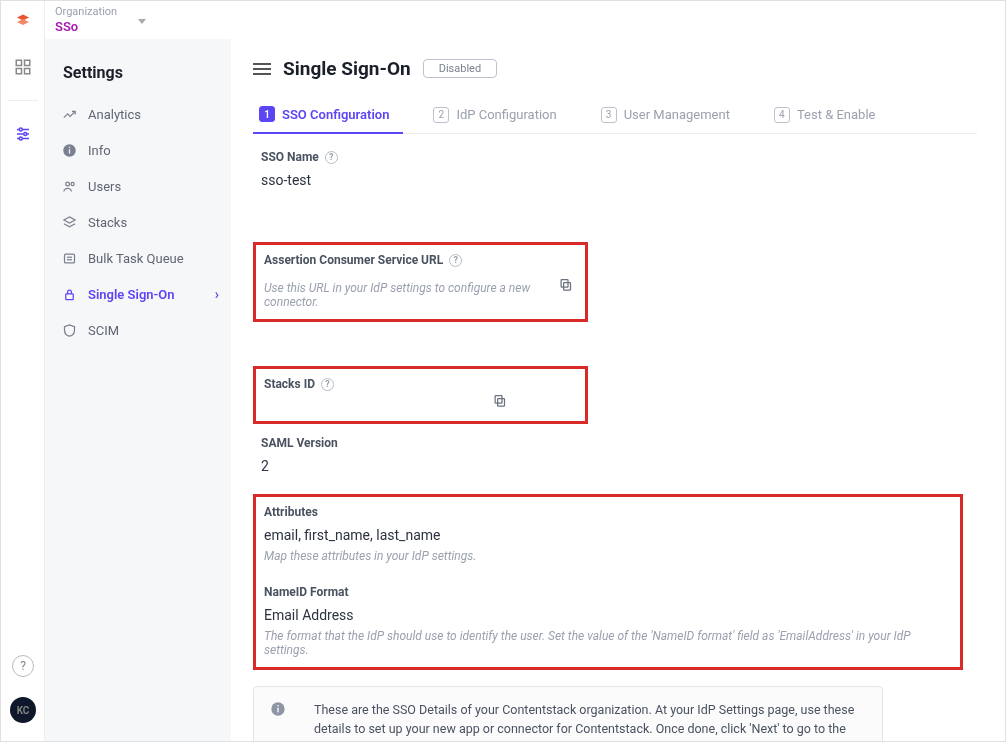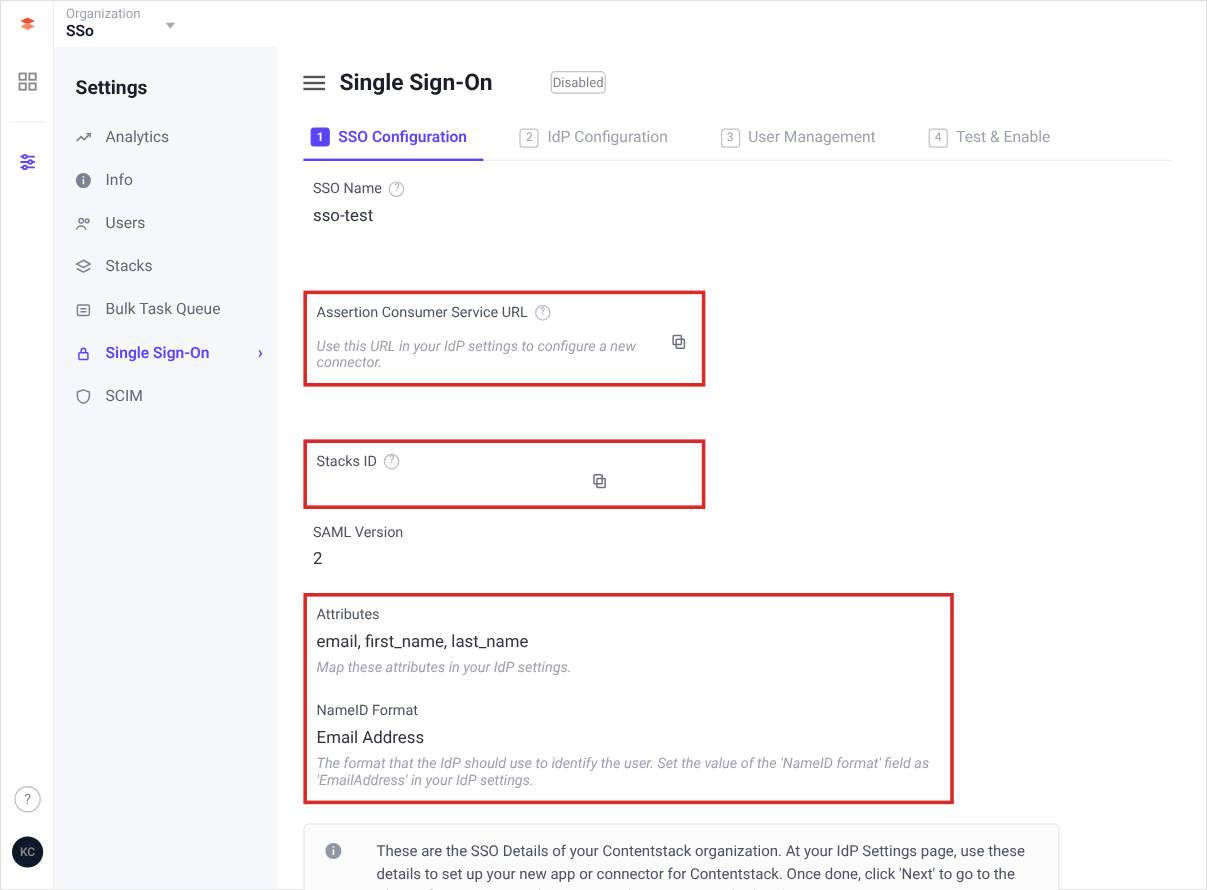--- a/index.html
+++ b/index.html
@@ -7,50 +7,50 @@
 .app { display: flex; height: 742px; border: 1px solid #e0e0e0; }
 .rail { width: 44px; border-right: 1px solid #eee; display: flex; flex-direction: column; align-items: center; padding-top: 12px; gap: 22px; position: relative; }
 .rail .logo-icon svg { width: 18px; height: 18px; }
 .rail .rail-item { width: 22px; height: 22px; display:flex; align-items:center; justify-content:center; color:#888; cursor:pointer; }
 .rail .rail-item.active { color:#5b46f6; }
 .rail .rail-sep { width: 30px; height:1px; background:#eee; }
 .rail .help-icon { position:absolute; bottom:64px; left:11px; width:22px; height:22px; border:1px solid #bbb; border-radius:50%; color:#888; display:flex; align-items:center; justify-content:center; cursor:pointer; font-size:12px;}
 .rail .avatar { position:absolute; bottom:18px; left:9px; width:26px; height:26px; border-radius:50%; background:#0f172a; color:#888; display:flex; align-items:center; justify-content:center; font-size:10px; font-weight:600; cursor:pointer;}
 .topbar { height: 38px; padding: 4px 10px 0 10px; }
 .topbar .org-label { color:#9aa0ae; font-size:11px; }
-.topbar .org-select { display:inline-flex; align-items:flex-start; gap:60px; color:#0f172a; font-weight:600; font-size:13px; cursor:pointer; margin-top:1px;}
+.topbar .org-select { display:inline-flex; align-items:flex-start; gap:60px; color:#a21caf; font-weight:600; font-size:13px; cursor:pointer; margin-top:1px;}
 .chev { width:0; height:0; border-left:4px solid transparent; border-right:4px solid transparent; border-top:5px solid #aaa; }
 .main-col { flex:1; display:flex; flex-direction:column; }
 .split { flex:1; display:flex; min-height:0; }
 .sidebar { width: 186px; background:#f6f7f8; padding: 18px 0 18px 0; }
 .sidebar h2 { font-size:16px; font-weight:700; color:#1a1f29; padding: 6px 18px 14px 18px; }
 .sidebar .nav-item { display:flex; align-items:center; gap:11px; height:36px; padding:0 16px; color:#5f6673; font-size:13px; cursor:pointer; position:relative; }
 .sidebar .nav-item .ico { width:16px; height:16px; display:flex; align-items:center; justify-content:center; color:#7b8190;}
 .sidebar .nav-item.active { color:#5b46f6; font-weight:600; }
 .sidebar .nav-item.active .ico { color:#5b46f6; }
 .sidebar .nav-item .chev-r { position:absolute; right:12px; color:#5b46f6; font-size:14px;}
 .content { flex:1; padding: 18px 28px 18px 22px; overflow:auto; }
 .page-head { display:flex; align-items:center; gap:12px; margin-bottom:18px; }
 .hamb { width:18px; display:flex; flex-direction:column; gap:3px; cursor:pointer;}
 .hamb span { height:2px; background:#555; }
 .page-title { font-size:19px; font-weight:700; color:#1a1f29; }
-.badge { border:1px solid #bcc1cd; color:#7b8190; border-radius:4px; padding:2px 1px; font-size:11px;margin-left:36px; }
+.badge { border:1px solid #bcc1cd; color:#7b8190; border-radius:4px; padding:2px 15px; font-size:11px; }
 .tabs { display:flex; border-bottom:1px solid #ececec; margin-bottom:14px; }
 .tab { display:flex; align-items:center; gap:7px; padding:8px 14px 10px 6px; margin-right:24px; color:#9aa0ae; font-size:13px; cursor:pointer; }
 .tab .num { width:16px; height:16px; border:1px solid #bcc1cd; border-radius:3px; display:flex; align-items:center; justify-content:center; font-size:10px; color:#9aa0ae;}
 .tab.active { color:#5b46f6; font-weight:600; border-bottom:2px solid #5b46f6; margin-bottom:-1px; }
 .tab.active .num { background:#5b46f6; border-color:#5b46f6; color:#fff; }
 .field { padding: 2px 0 10px 8px; }
-.field-label { font-size:12px; font-weight:400; color:#4a5260; display:flex; align-items:center; gap:6px; }
+.field-label { font-size:12px; font-weight:700; color:#4a5260; display:flex; align-items:center; gap:6px; }
 .qmark { width:13px; height:13px; border:1px solid #b5bbc7; border-radius:50%; font-size:9px; color:#9aa0ae; display:flex; align-items:center; justify-content:center; cursor:pointer;}
 .field-value { font-size:14px; color:#2c3240; padding-top:8px; }
 .helper { font-size:12px; color:#9aa0ae; font-style:italic; padding-top:6px; }
 .redbox { border:3px solid #d92a2a; padding:8px 8px 10px 8px; margin:10px 0 4px 0; }
 .box-acs, .box-eid { width: 335px; position:relative;margin-top:44px; }
-.box-attrs { width: 542px; }
+.box-attrs { width: 710px; }
 .copy-icon { position:absolute; color:#6b7180; cursor:pointer; }
 .box-acs .copy-icon { right: 12px; top: 32px; }
 .box-eid .copy-icon { left: 236px; top: 24px; }
 .info-panel { border:1px solid #e1e4ea; background:#fbfbfc; border-radius:4px; padding:14px 16px; display:flex; gap:28px; margin-top:16px; width: 630px; }
 .info-panel .ico { color:#8e95a4; flex-shrink:0; }
 .info-panel .txt { font-size:12.5px; color:#4a5260; line-height:1.5; }
 .next-btn { margin-top:18px; background:#5b46f6; color:#fff; border:none; border-radius:5px; padding:9px 16px; font-size:13px; font-weight:600; display:inline-flex; align-items:center; gap:8px; cursor:pointer;}
 .next-btn .arr { font-size:13px; }
 </style>
 </head>

